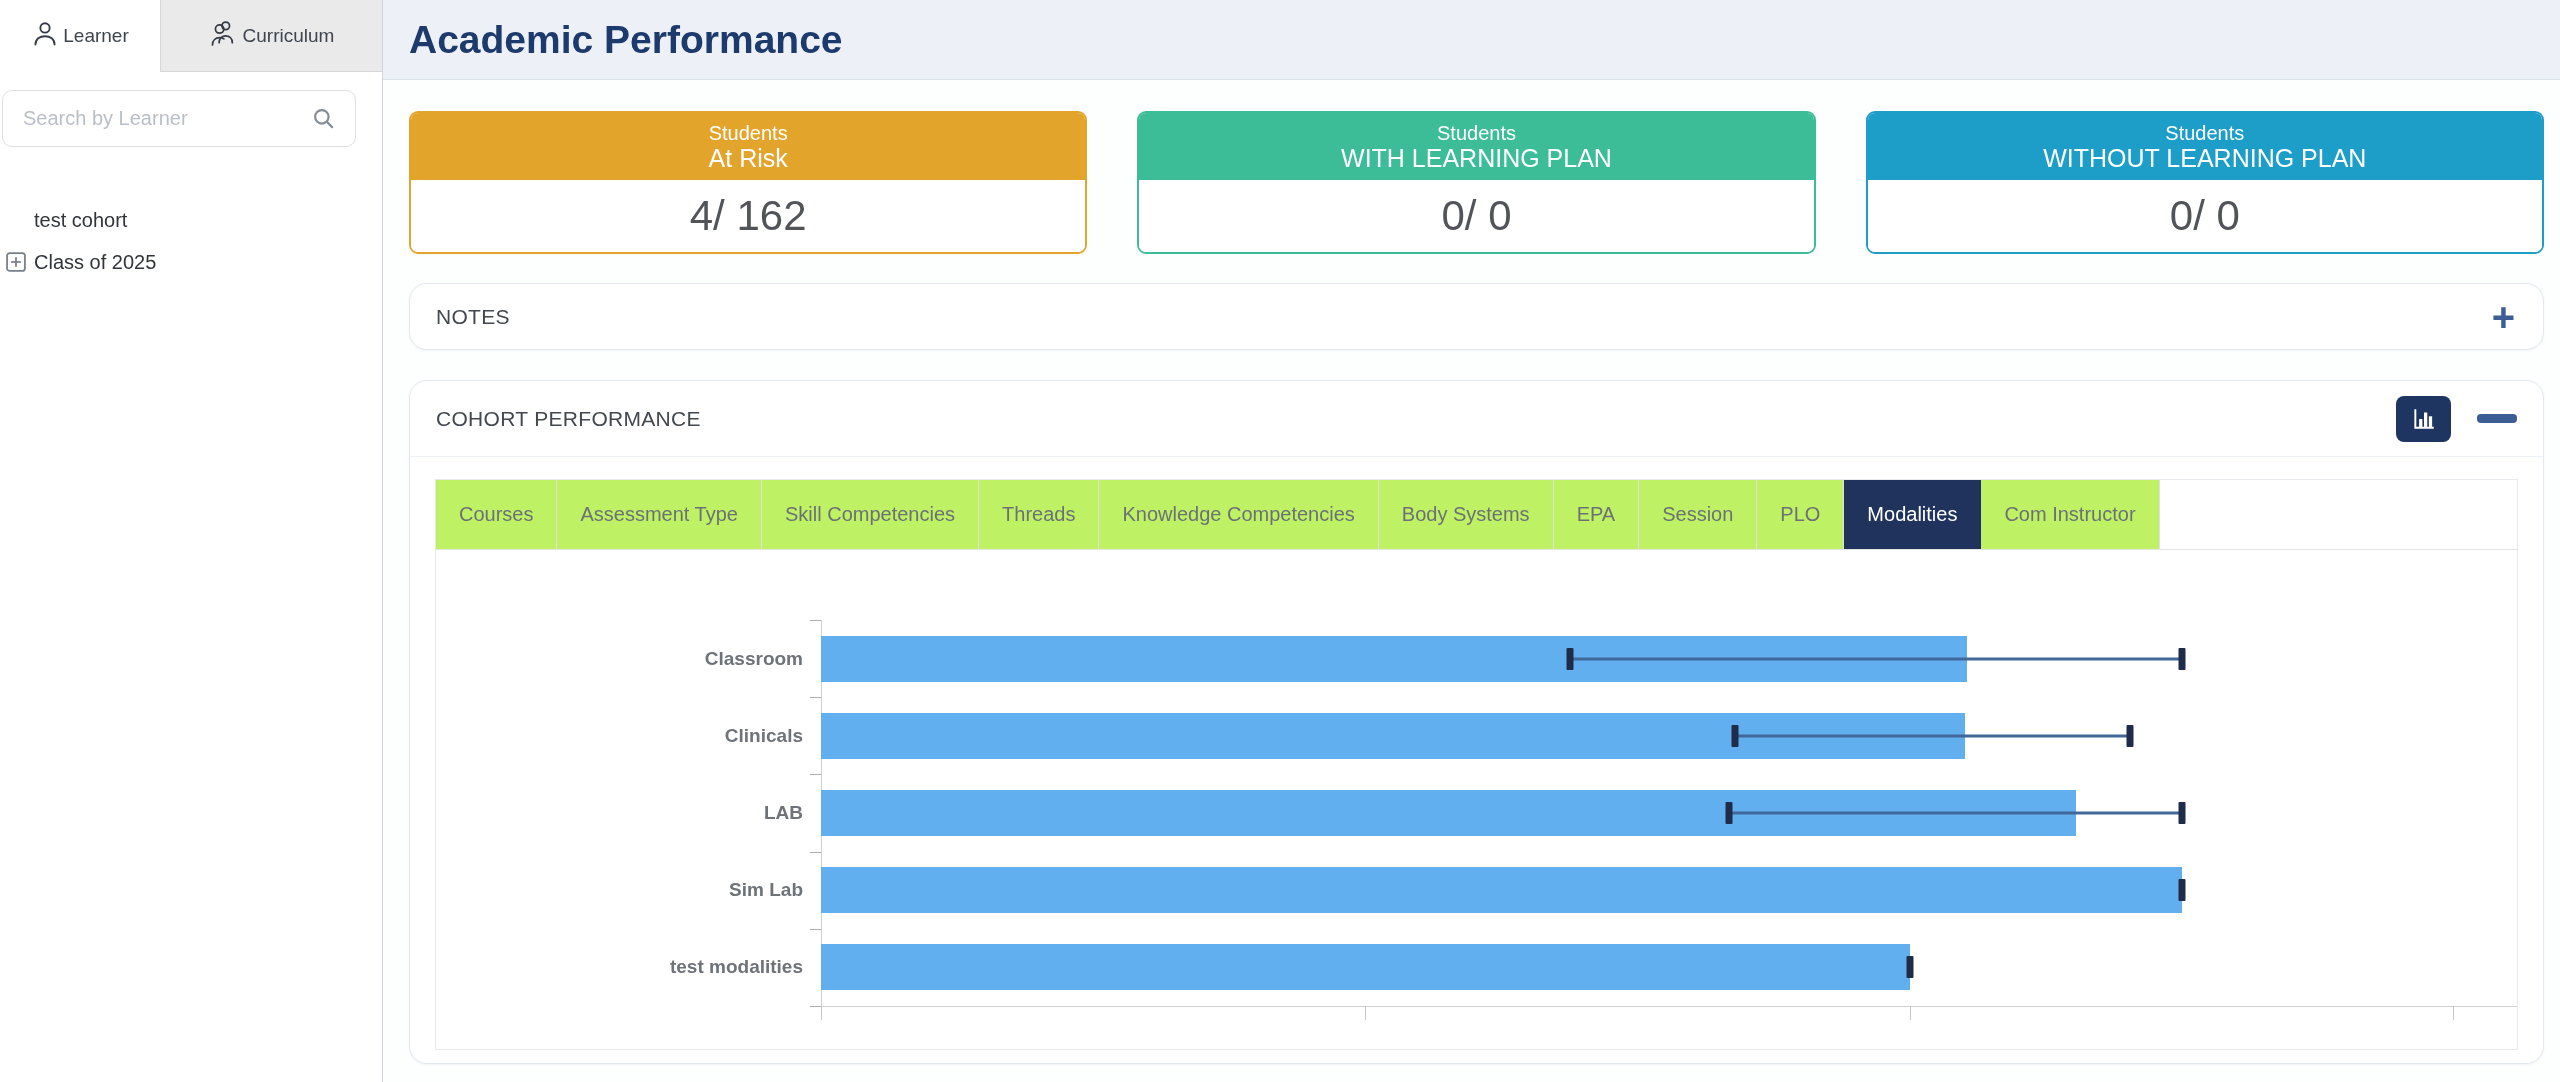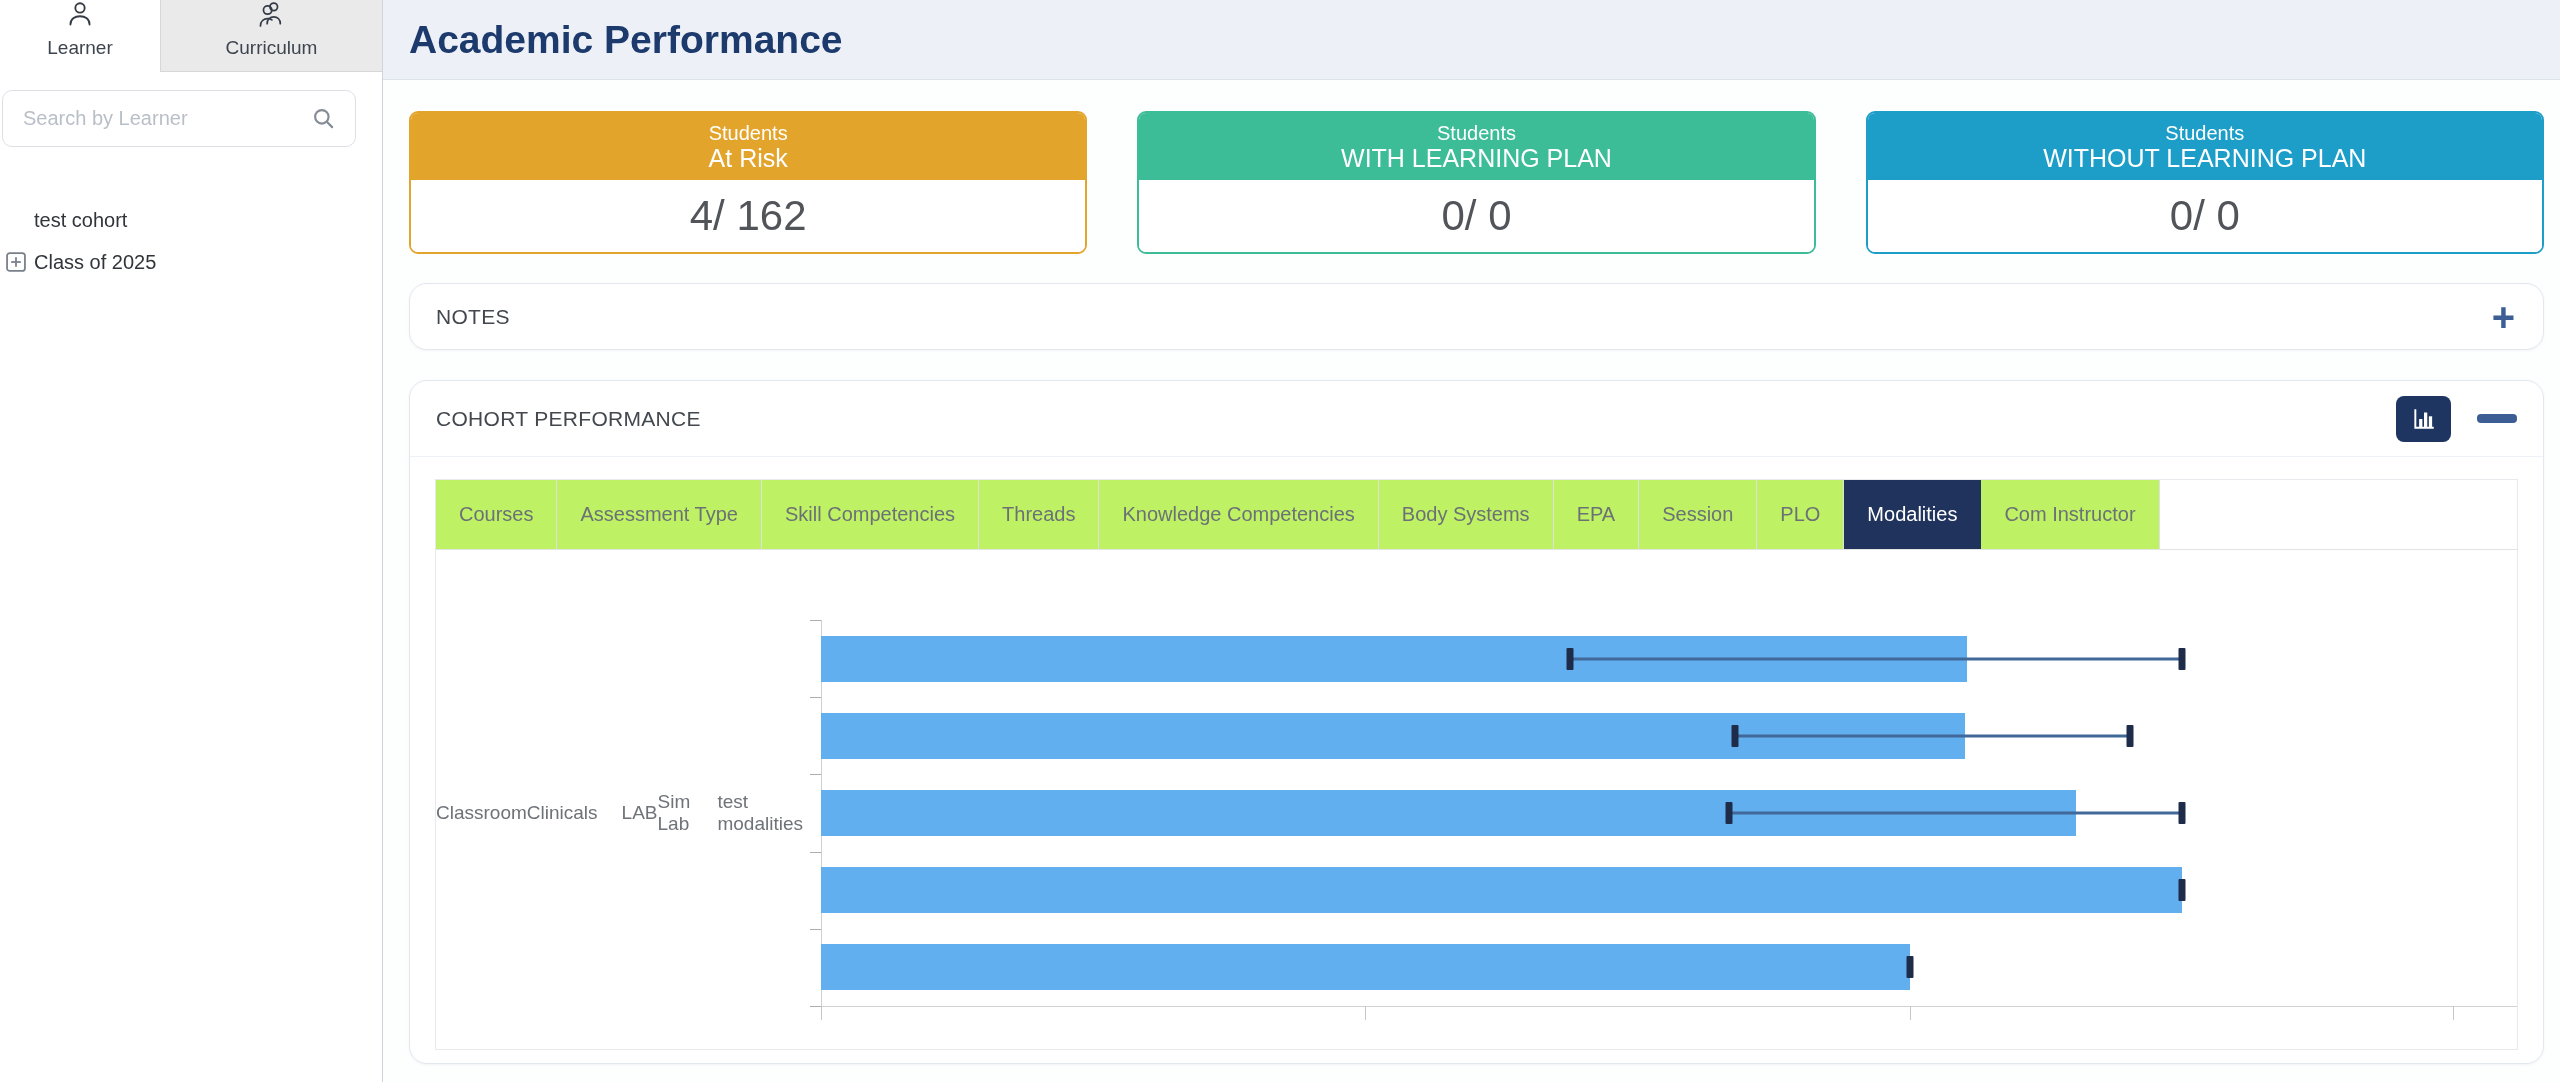--- a/index.html
+++ b/index.html
@@ -14,21 +14,21 @@
   
   .sidebar {
     width:383px; height:100%;
     background:#ffffff;
     border-right:1px solid #cfd4d9;
     flex:0 0 auto;
     position:relative;
   }
   .side-tabs { display:flex; height:72px; }
   .side-tab {
-    display:flex; flex-direction:column; align-items:center; 
+    display:flex; align-items:center; justify-content:center;
     gap:4px; font-size:19px; color:#3e454f; cursor:pointer;
   }
   .side-tab.active { width:160px; background:#ffffff; }
   .side-tab.inactive {
     flex:1; background:#eaeaeb;
     border-left:1px solid #d7d7da;
     border-bottom:1px solid #d7d7da;
   }
   .side-search {
     margin:18px 26px 0 2px;
@@ -127,21 +127,21 @@
     padding:0 23px; font-size:20px; color:#6c7176;
     border-right:1px solid #dfdfdf; background:#bef264; cursor:pointer;
     white-space:nowrap;
   }
   .ctab.active { background:#1f335c; color:#fff; border-right-color:#1f335c; }
 
   
   .plot { position:relative; flex:1; }
   .labels-col {
     position:absolute; left:0; top:70px; height:386px; width:367px;
-    display:flex; flex-direction:row;
+    display:flex; flex-direction:column;font-weight:bold;
   }
   .labels-col .cat {
     flex:1; display:flex; align-items:center; justify-content:flex-end;
     font-size:19px; color:#6e7379; padding-right:0;
   }
   .plot-area { position:absolute; left:385px; right:0; top:70px; height:386px; }
   .y-axis { position:absolute; left:0; top:0; bottom:0; width:1px; background:#ccd0d5; }
   .y-tick { position:absolute; left:-11px; width:11px; height:1px; background:#aaaeb4; }
   .rows { position:absolute; inset:0; display:flex; flex-direction:column; }
   .brow { flex:1; position:relative; }

